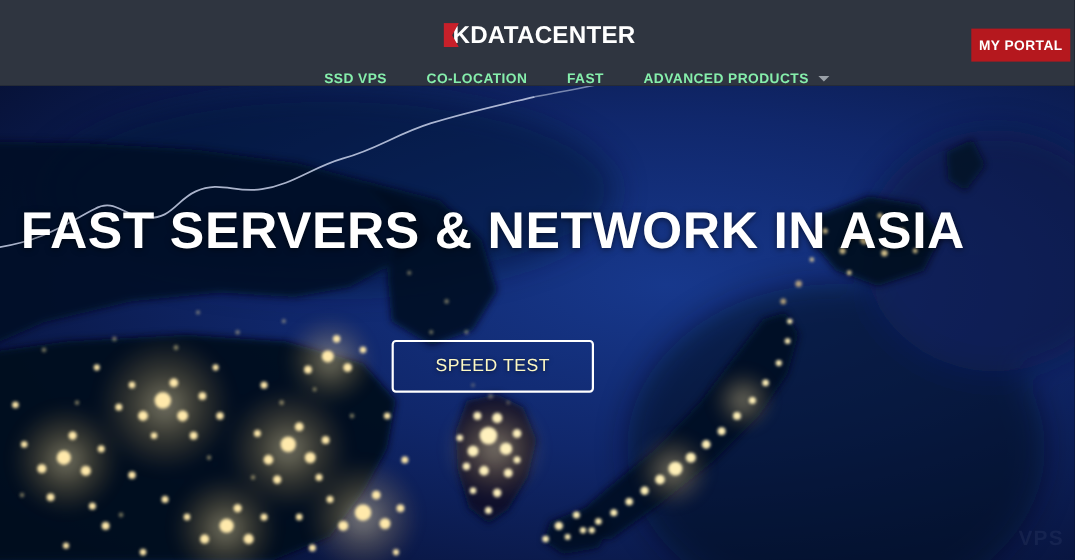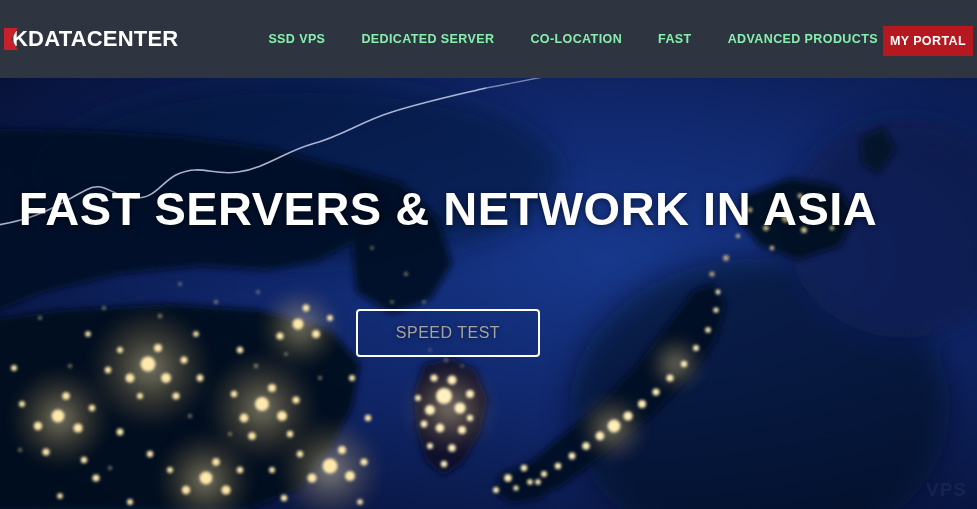--- a/index.html
+++ b/index.html
@@ -11,20 +11,21 @@
     font-family:"Liberation Sans", sans-serif;
   }
 
   
   .header {
     position:absolute; top:0; left:0;
     width:977px; height:78px;
     background:#2f3540;
     display:flex; align-items:center;
     z-index:50;
+    flex-direction:column;
   }
   .logo {
     display:flex; align-items:center;
     margin-left:0px; padding-left:4px;
     height:78px;
   }
   .logo-mark {
     width:14px; height:22px;
     background:#c8202a;
     margin-right:-6px;
@@ -116,21 +117,21 @@
     font-weight:bold;
     white-space:nowrap;
     text-shadow:0 1px 5px rgba(0,0,0,0.6);
     line-height:1;
   }
   .speed-btn {
     margin-top:77px;
     background:transparent;
     border:2px solid #ffffff;
     border-radius:4px;
-    color:#a3a3a3;
+    color:#fef9c3;
     font-size:16px;
     letter-spacing:0.5px;
     padding:13px 38px;
     cursor:pointer;
     white-space:nowrap;
     font-family:"Liberation Sans", sans-serif;
     text-shadow:0 1px 4px rgba(0,0,0,0.55);
   }
 
   .watermark {
@@ -151,23 +152,20 @@
 <div class="header">
 
   <div class="logo">
     <span class="logo-mark"></span>
     <span class="logo-text">KDATACENTER</span>
   </div>
 
   <nav class="nav">
     <div class="nav-item">
       <span>SSD VPS</span>
-    </div>
-    <div class="nav-item">
-      <span>DEDICATED SERVER</span>
     </div>
     <div class="nav-item">
       <span>CO-LOCATION</span>
     </div>
     <div class="nav-item">
       <span>FAST</span>
     </div>
     <div class="nav-item">
       <span>ADVANCED PRODUCTS</span>
       <span class="chevron"></span>

